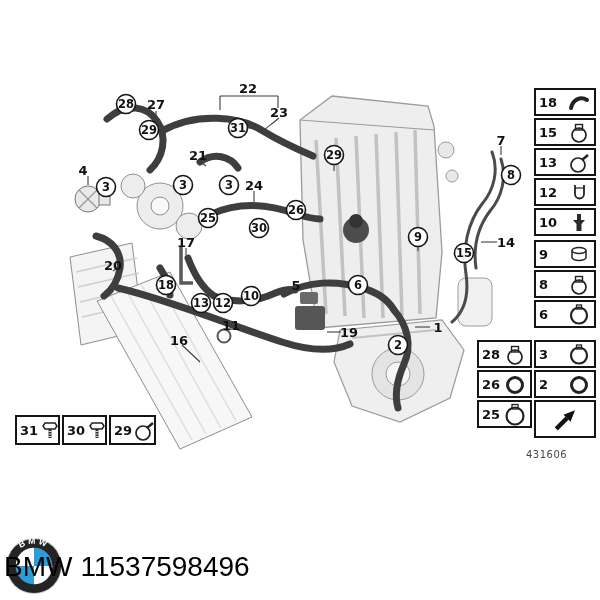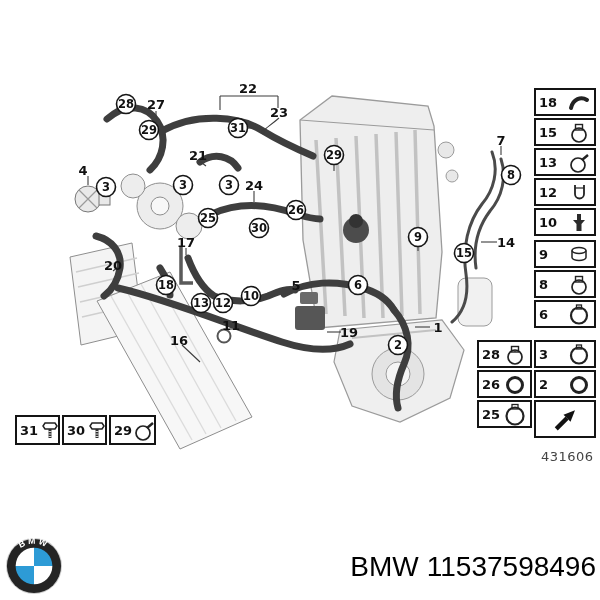--- a/index.html
+++ b/index.html
@@ -12,32 +12,32 @@
     display:flex; align-items:center; justify-content:space-between; padding:0 3px; }
   .legend-num { font-weight:bold; font-size:13px; color:#111; font-family:"DejaVu Sans",sans-serif; }
   .legend-icon { display:flex; align-items:center; }
   .arrow-box { justify-content:center; }
 
   .co-circle { fill:#fff; stroke:#161616; stroke-width:1.6; }
   .co-text { font-family:"DejaVu Sans",sans-serif; font-size:13px; font-weight:bold;
     fill:#111; text-anchor:middle; }
   .co-text.circled { font-size:11.5px; }
 
-  #diagram-id { position:absolute; left:541px; top:449px; font-size:13px; color:#444;
+  #diagram-id { position:absolute; left:526px; top:449px; font-size:10px; color:#444;
     letter-spacing:.5px; font-family:"DejaVu Sans",sans-serif; }
 
   .footer { position:absolute; left:0; top:515px; width:600px; height:85px; background:#fff; }
   .roundel { position:absolute; left:5px; top:22px; width:58px; height:58px; }
   .q-blue { fill:var(--bmw-blue,#2d9bd6); }
   .q-white { fill:#fff; }
   .roundel-black { fill:var(--roundel-black,#222); }
   .roundel-rim { fill:#cfcfcf; }
   .roundel-text { font-size:9px; font-weight:bold; fill:#fff; letter-spacing:2.5px;
     font-family:"Liberation Sans",sans-serif; }
-  .title { position:absolute; left:0; right:0; top:36px; text-align:right;
+  .title { position:absolute; left:0; right:0; top:36px; text-align:left;
     font-size:28px; color:#000; }
   .title span { margin:0 4px; }
 </style>
 </head>
 <body>
 
 <div id="diagram-area">
   <svg id="diagram-svg" viewBox="0 0 600 515" width="600" height="515">
 
     <g>

